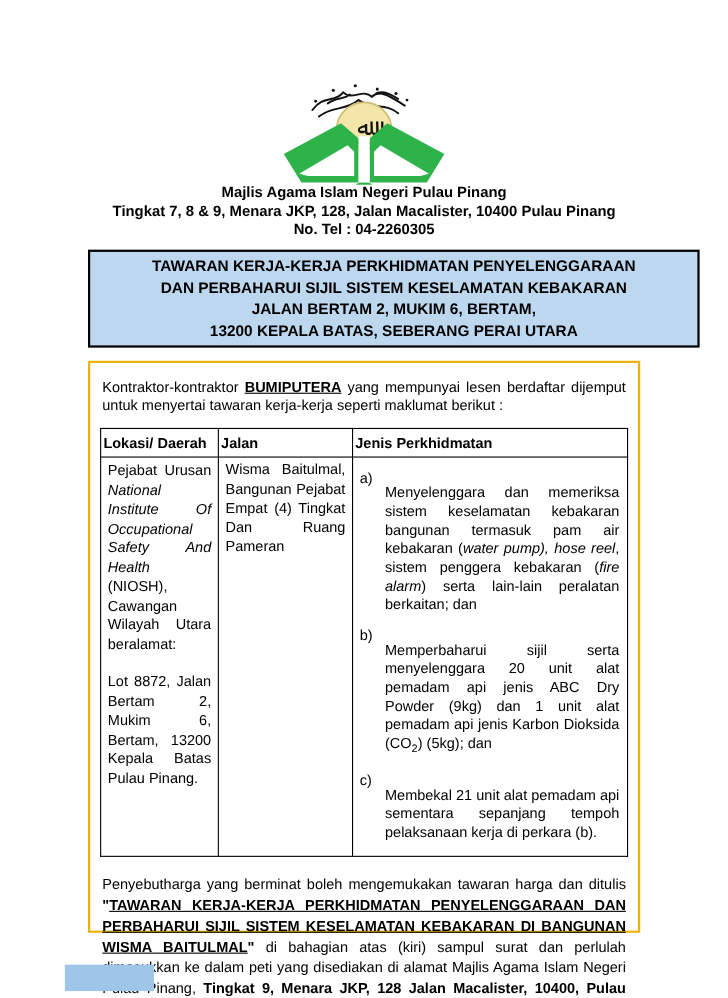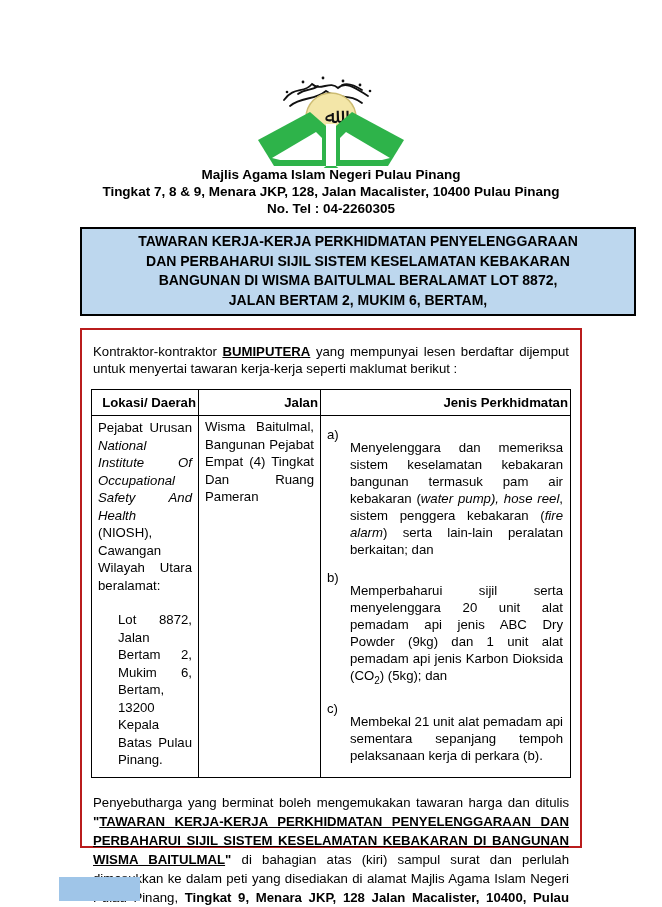--- a/index.html
+++ b/index.html
@@ -13,31 +13,31 @@
   .org-head{position:absolute;top:166px;left:0;width:662px;text-align:center;
             font-weight:bold;font-size:13.5px;line-height:17px;}
 
   
   .title-box{position:absolute;top:227px;left:80px;width:556px;box-sizing:border-box;
              background:#bdd7ee;border:2px solid #000;text-align:center;font-weight:bold;
              font-size:14px;line-height:19.5px;padding:3px 4px 4px;}
 
   
   .content-box{position:absolute;top:328px;left:80px;width:502px;height:520px;
-               box-sizing:border-box;border:2px solid #b91c1c;padding:0 9px;background:#fff;}
+               box-sizing:border-box;border:2px solid #eab308;padding:0 9px;background:#fff;}
 
   .intro{margin:13px 2px 12px;text-align:justify;font-size:13.2px;line-height:17px;}
 
   table.tender{width:100%;border-collapse:collapse;font-size:13.2px;table-layout:fixed;}
   table.tender th,table.tender td{border:1.6px solid #000;vertical-align:top;box-sizing:border-box;}
-  table.tender th{font-weight:bold;text-align:right;padding:5px 2px;font-size:13.2px;}
+  table.tender th{font-weight:bold;text-align:left;padding:5px 2px;font-size:13.2px;}
   col.c1{width:107px;}col.c2{width:122px;}
   td.loc{padding:3px 6px 4px;}
   td.loc p{margin:0;text-align:justify;line-height:17.5px;}
-  td.loc p.p2{margin-top:17px;margin-left:20px;}
+  td.loc p.p2{margin-top:17px;}
   td.premis{vertical-align:middle;padding:2px 6px;}
   td.premis p{margin:0;text-align:justify;line-height:17.5px;}
   td.svc{padding:4px 7px 2px 6px;}
   .svc-item{display:flex;margin:6px 0 11px;}
   .svc-marker{flex:none;width:23px;line-height:17px;}
   .svc-text{flex:1;text-align:justify;line-height:17px;margin-top:13px;}
 
   .closing{margin:15px 2px 0;text-align:justify;font-size:13.2px;line-height:19px;}
 
   
@@ -94,22 +94,22 @@
 
   <div class="org-head">
     <div>Majlis Agama Islam Negeri Pulau Pinang</div>
     <div>Tingkat 7, 8 &amp; 9, Menara JKP, 128, Jalan Macalister, 10400 Pulau Pinang</div>
     <div>No. Tel : 04-2260305</div>
   </div>
 
   <div class="title-box">
     <div>TAWARAN KERJA-KERJA PERKHIDMATAN PENYELENGGARAAN</div>
     <div>DAN PERBAHARUI SIJIL SISTEM KESELAMATAN KEBAKARAN</div>
-    <div>BANGUNAN DI WISMA BAITULMAL BERALAMAT LOT 8872,</div>
     <div>JALAN BERTAM 2, MUKIM 6, BERTAM,</div>
+    <div>13200 KEPALA BATAS, SEBERANG PERAI UTARA</div>
   </div>
 
   <div class="content-box">
 
     <p class="intro"><span>Kontraktor-kontraktor </span><span class="sg-b sg-u">BUMIPUTERA</span><span> yang mempunyai lesen berdaftar dijemput untuk menyertai tawaran kerja-kerja seperti maklumat berikut :</span></p>
 
     <table class="tender">
       <colgroup>
           <col class="c1">
           <col class="c2">

